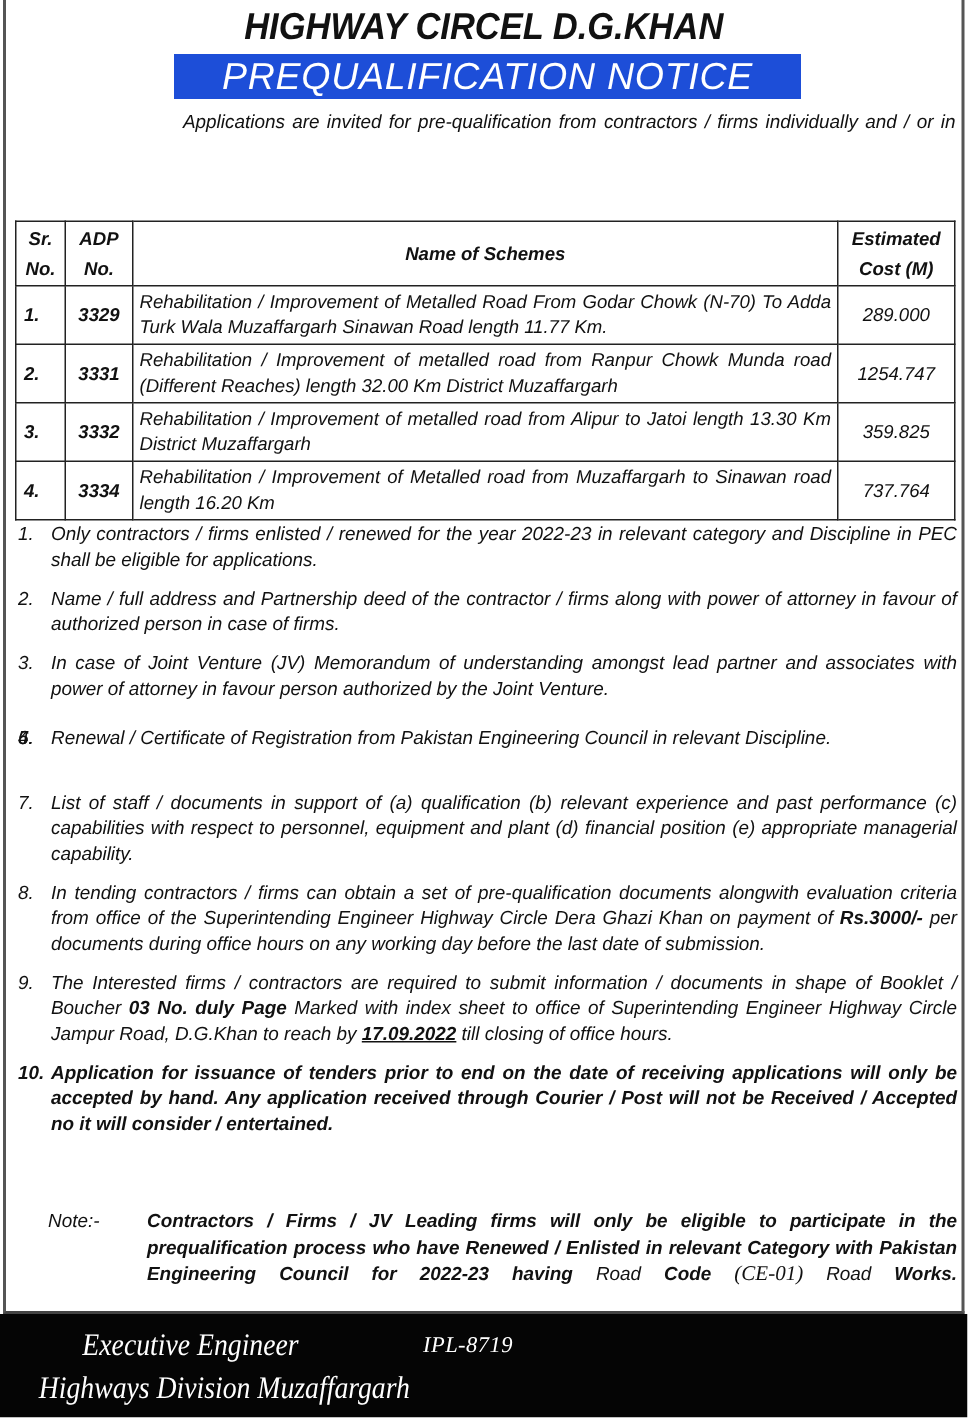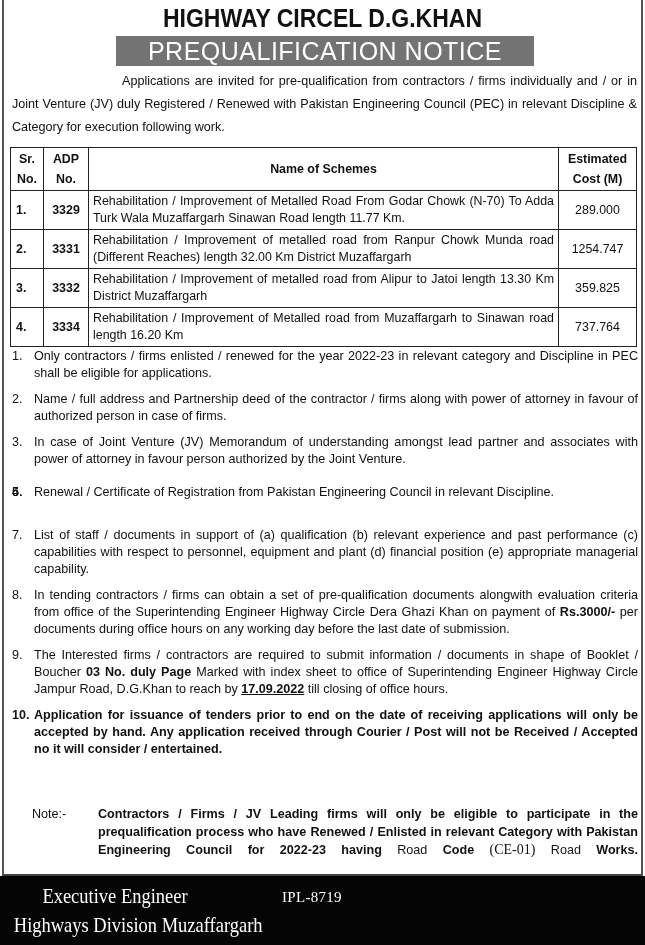--- a/index.html
+++ b/index.html
@@ -2,35 +2,36 @@
 <html><head>
   <meta charset="utf-8">
   <style>
     * { box-sizing: border-box; margin: 0; padding: 0; }
     html, body { width: 645px; height: 945px; background: #ffffff; overflow: hidden; }
     body { position: relative; font-family: "Liberation Sans", sans-serif; color: #111; }
 
     .page {
       position: absolute; left: 0; top: 0; width: 645px; height: 945px;
       background: #fff;
+      font-style: italic;
     }
     .frame {
       position: absolute; left: 2px; top: 0; width: 641px; height: 876px;
       border-left: 2px solid #555; border-right: 2px solid #555; border-bottom: 2px solid #444;
     }
 
     .title {
       position: absolute; left: 0; top: 4px; width: 645px; text-align: center;
       font-family: "Liberation Sans", sans-serif; font-weight: bold;
       font-size: 25px; letter-spacing: 0px; color: #111;
       transform: scaleX(0.92); transform-origin: center;
     }
     .banner {
       position: absolute; left: 116px; top: 36px; width: 418px; height: 30px;
-      background: #737373; color: #fff; text-align: center;
+      background: #1d4ed8; color: #fff; text-align: center;
       font-family: "Liberation Sans", sans-serif; font-size: 25px; line-height: 30px;
       letter-spacing: 0.5px;
     }
 
     .intro {
       position: absolute; left: 12px; top: 70px; width: 625px;
       font-size: 12.6px; line-height: 23px; text-align: justify; color: #111;
     }
     .intro .first { display: block; text-indent: 110px; text-align: justify; text-align-last: justify; }
 
@@ -70,40 +71,39 @@
       font-size: 12.6px; line-height: 17.5px; color: #111;
     }
     .note .label { position: absolute; left: 0; top: 0; }
     .note .body { margin-left: 66px; font-weight: bold; text-align: justify; text-align-last: justify; }
 
     .footer {
       position: absolute; left: 0; top: 876px; width: 645px; height: 69px;
       background: #050505; color: #fff;
       font-family: "Liberation Serif", serif;
     }
-    .footer .left { position: absolute; left: 0; top: 6px; width: 230px; text-align: center; }
+    .footer .left { position: absolute; left: 12px; top: 6px; width: 230px; text-align: center; }
     .footer .right { position: absolute; left: 390px; top: 6px; width: 222px; text-align: center; }
     .footer .line1 { font-size: 21px; line-height: 29px; }
     .footer .line2 { font-size: 21px; line-height: 29px; white-space: nowrap; }
     .footer .left .line1, .footer .left .line2,
     .footer .right .line1, .footer .right .line2 { transform: scaleX(0.88); transform-origin: center; }
     .footer .ipl { position: absolute; left: 282px; top: 13px; font-size: 15px; letter-spacing: 0.3px; }
   </style>
 </head>
 <body>
 
 <div class="page">
   <div class="frame"></div>
 
   <div class="title">HIGHWAY CIRCEL D.G.KHAN</div>
   <div class="banner">PREQUALIFICATION NOTICE</div>
 
   <div class="intro">
     <span class="first">Applications are invited for pre-qualification from contractors / firms individually and / or in</span>
-    <span>Joint Venture (JV) duly Registered / Renewed with Pakistan Engineering Council (PEC) in relevant Discipline &amp; Category for execution following work.</span>
   </div>
 
   <table class="schemes">
     <thead>
       <tr>
         <th class="h-sr">Sr. No.</th>
         <th class="h-adp">ADP No.</th>
         <th>Name of Schemes</th>
         <th class="h-cost">Estimated Cost (M)</th>
       </tr>

